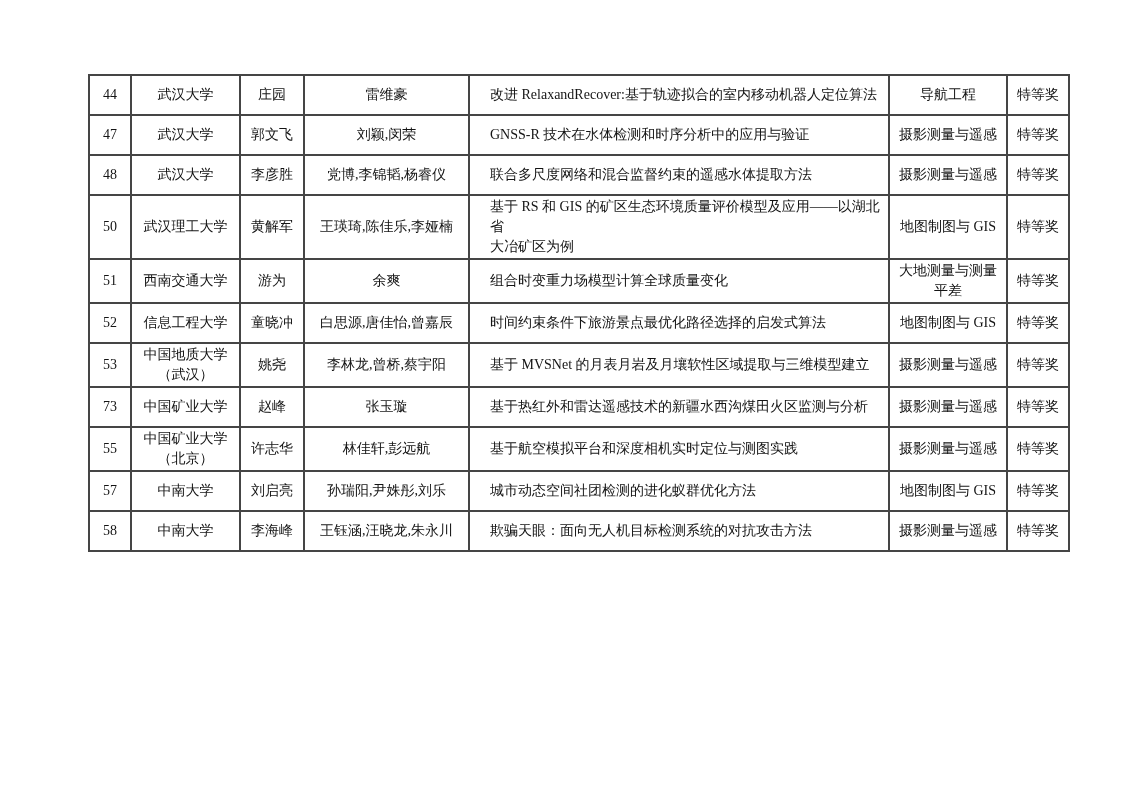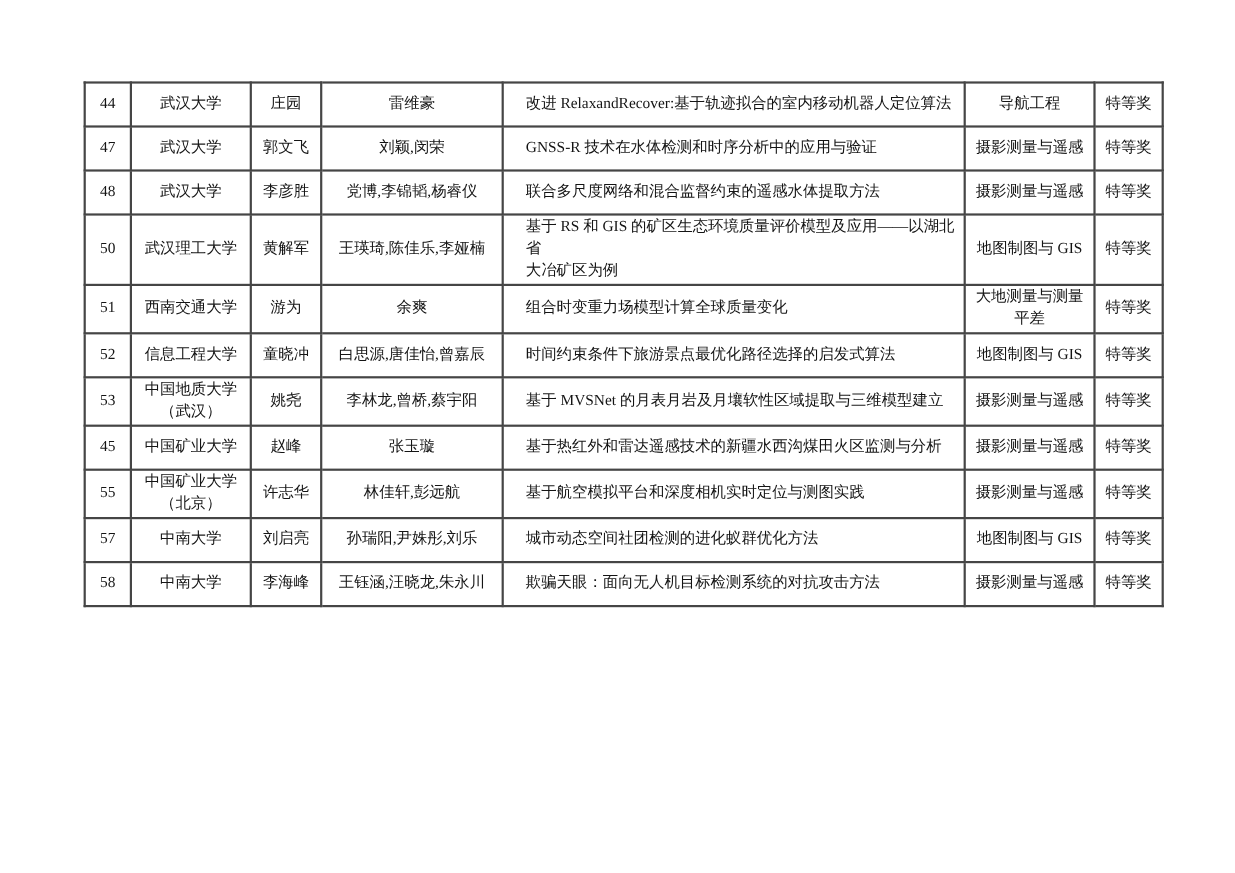--- a/index.html
+++ b/index.html
@@ -9,21 +9,21 @@
     font-family: "Liberation Serif", "DejaVu Serif", serif;
   }
   .page {
     position: relative;
     width: 1123px; height: 794px;
     background: #ffffff;
     overflow: hidden;
   }
   table.awards {
     position: absolute;
-    left: 76px; top: 74px;
+    left: 88px; top: 74px;
     width: 980px;
     border-collapse: collapse;
     table-layout: fixed;
   }
   table.awards td {
     border: 2px solid #454545;
     color: #141414;
     font-size: 14px;
     line-height: 20px;
     text-align: center;
@@ -121,21 +121,21 @@
           <td>53</td>
           <td>中国地质大学
 （武汉）</td>
           <td>姚尧</td>
           <td>李林龙,曾桥,蔡宇阳</td>
           <td class="title-cell">基于 MVSNet 的月表月岩及月壤软性区域提取与三维模型建立</td>
           <td>摄影测量与遥感</td>
           <td>特等奖</td>
         </tr>
         <tr>
-          <td>45</td>
+          <td>73</td>
           <td>中国矿业大学</td>
           <td>赵峰</td>
           <td>张玉璇</td>
           <td class="title-cell">基于热红外和雷达遥感技术的新疆水西沟煤田火区监测与分析</td>
           <td>摄影测量与遥感</td>
           <td>特等奖</td>
         </tr>
         <tr>
           <td>55</td>
           <td>中国矿业大学

